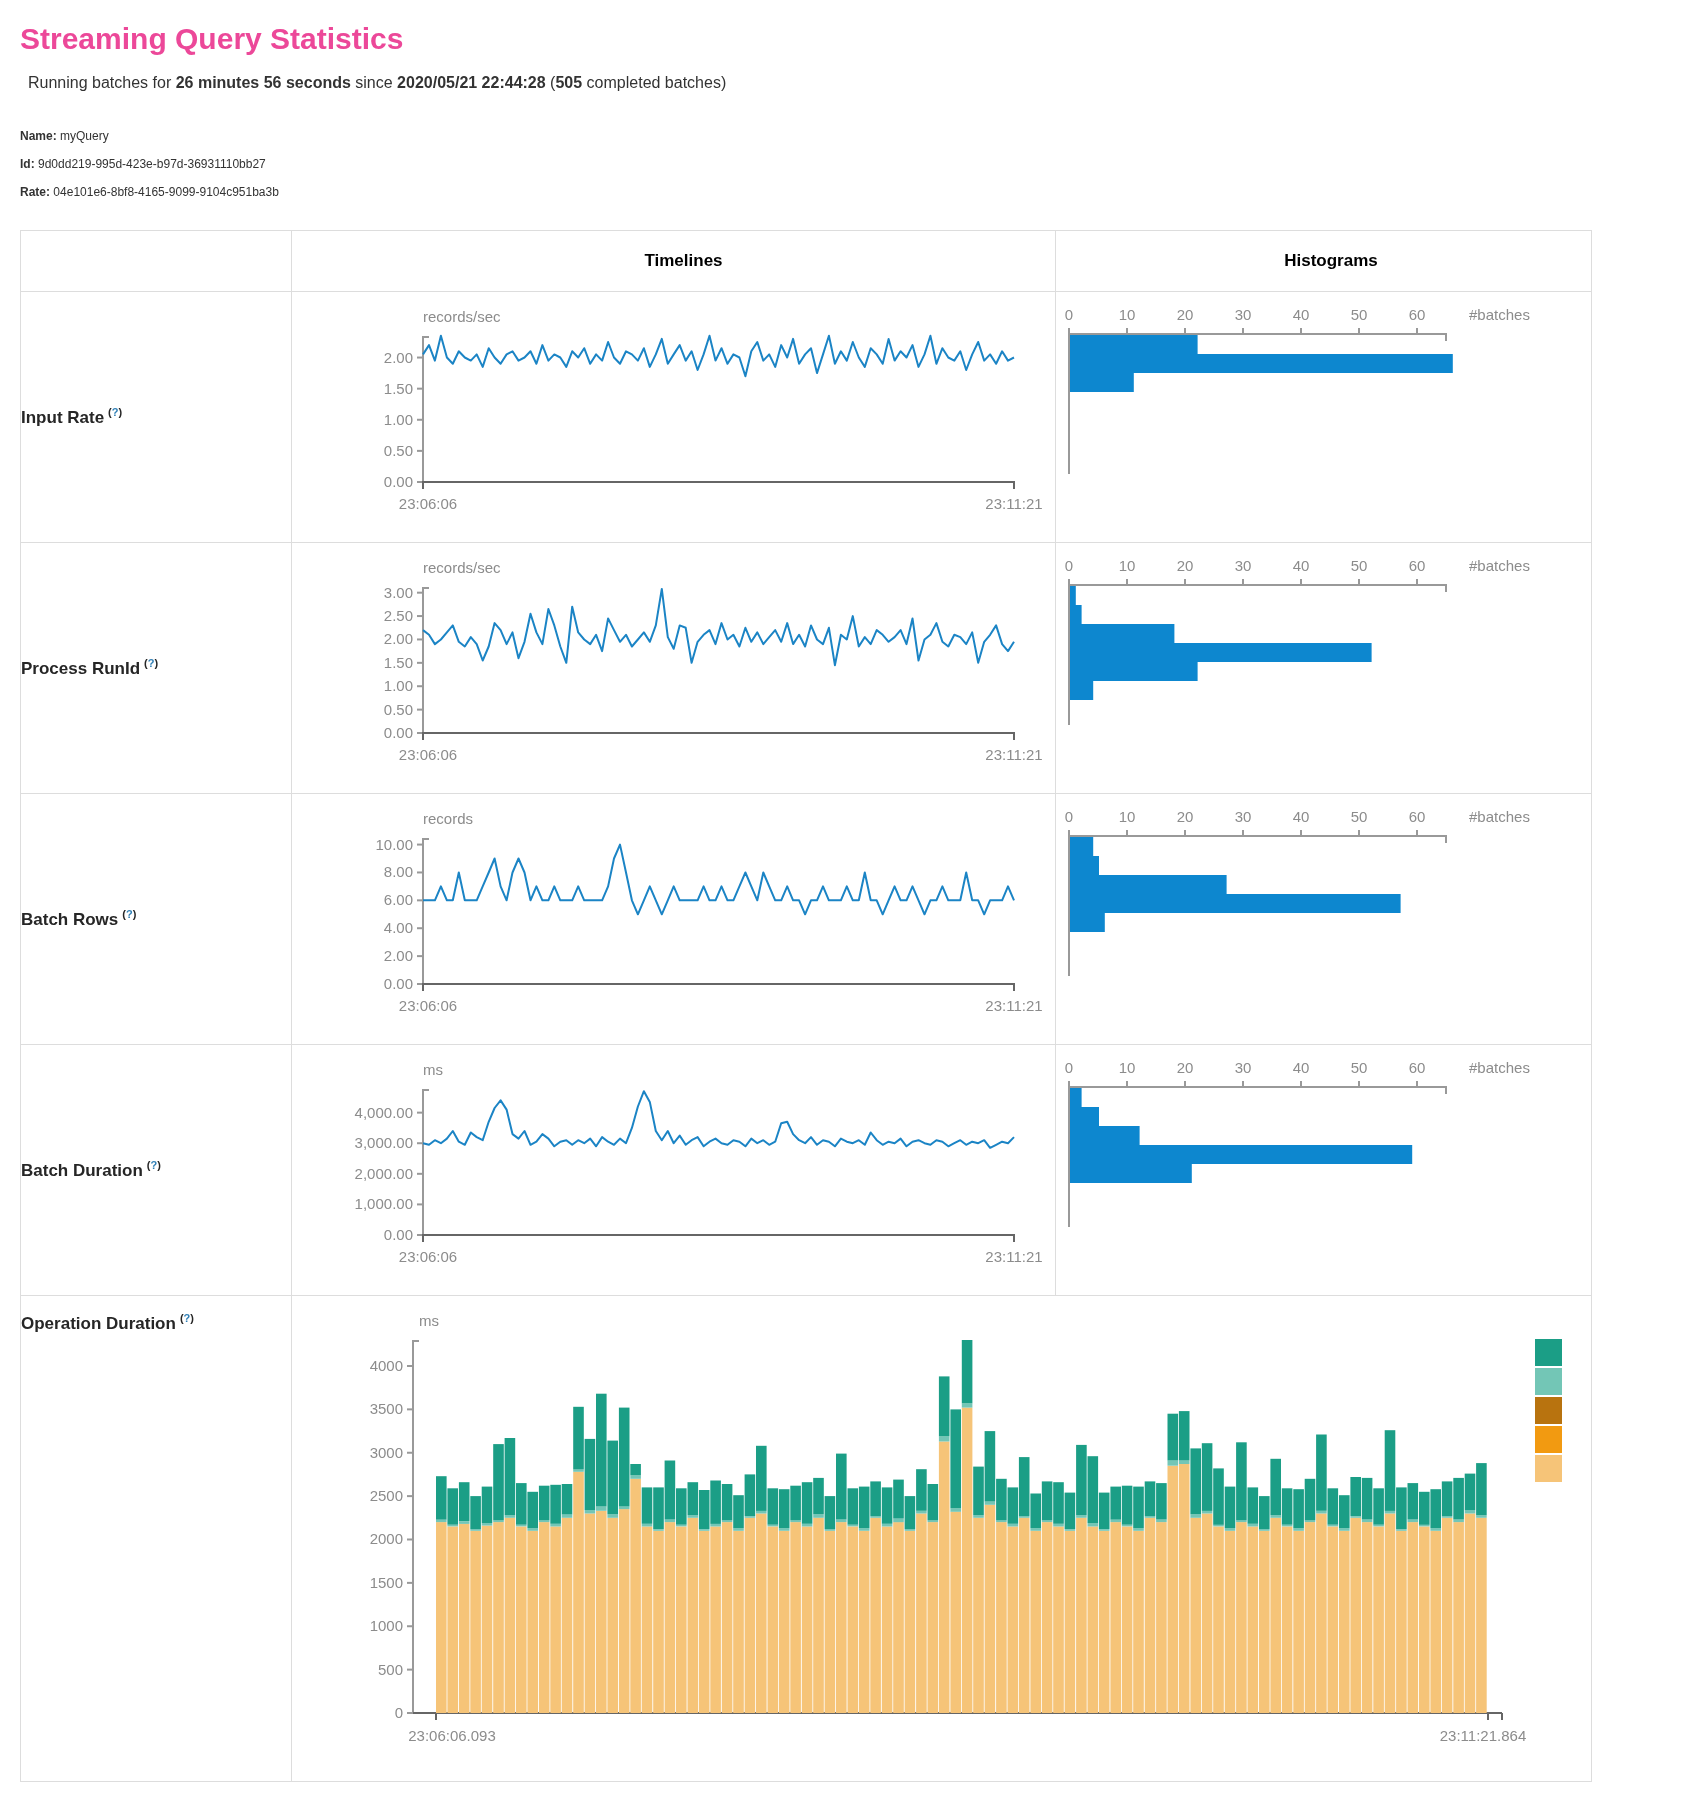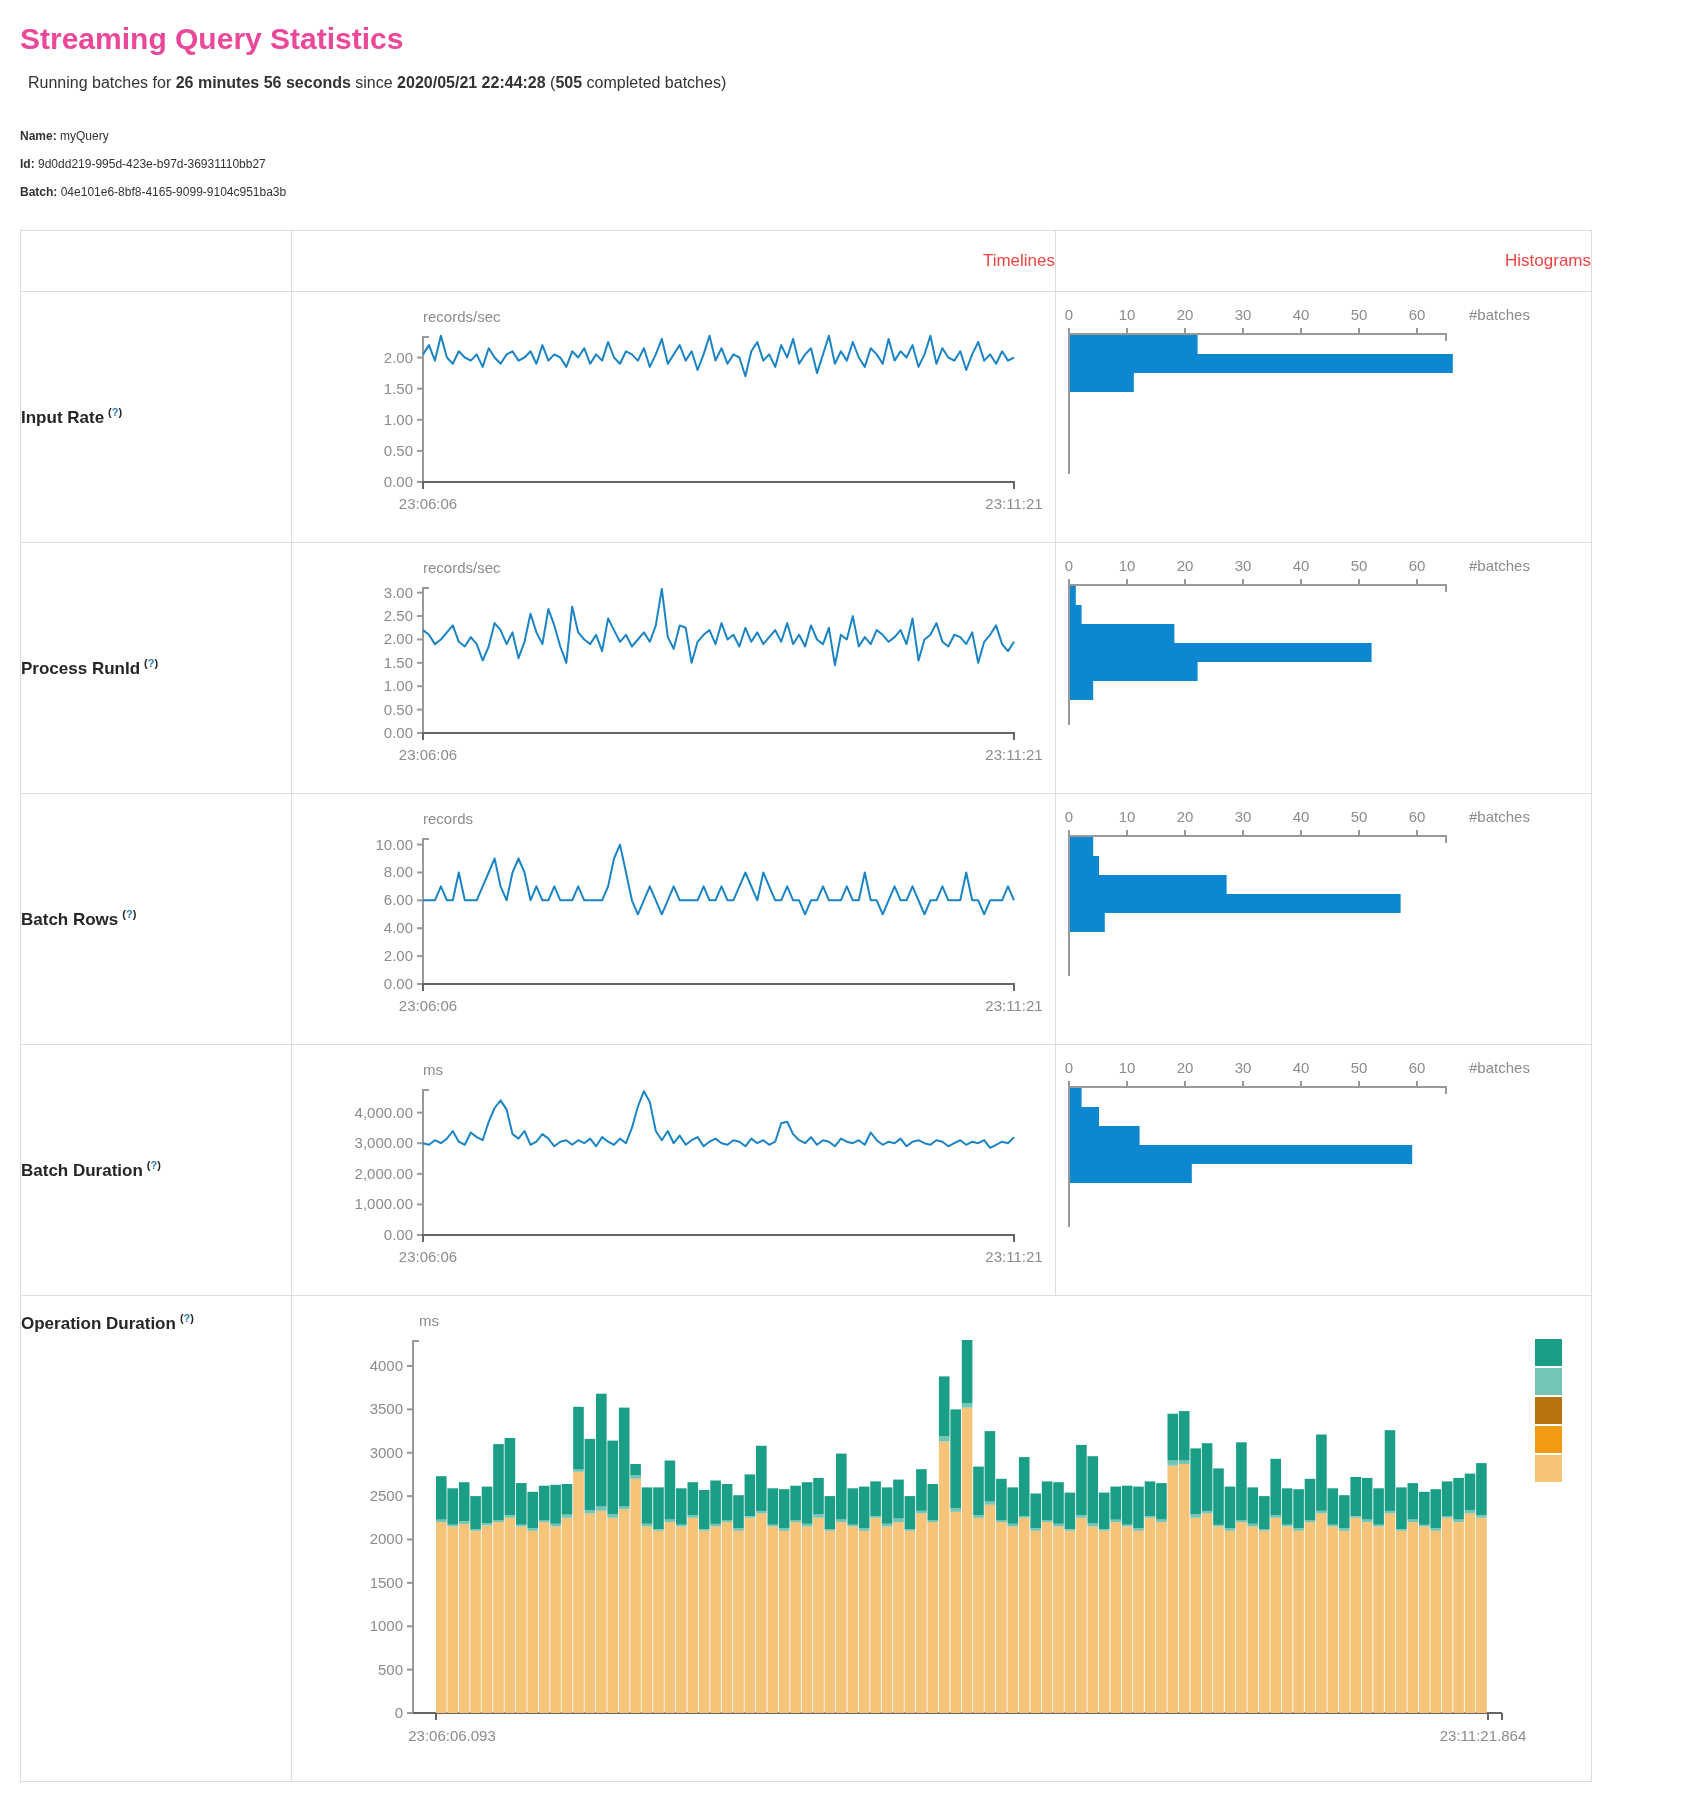--- a/index.html
+++ b/index.html
@@ -3,42 +3,42 @@
 <meta charset="utf-8">
 <style>
   html,body{margin:0;background:#fff;color:#333;font-family:"Liberation Sans",sans-serif;}
   body{width:1693px;min-height:1820px;box-sizing:border-box;padding:14px 20px;}
   h1{font-size:30px;margin:8px 0 18px 0;color:#ec4899;letter-spacing:0;}
   .subtitle{font-size:16px;margin:0 0 30px 8px;color:#333;}
   .b{font-weight:bold;}
   .meta{font-size:12px;line-height:28px;margin-bottom:24px;}
   table.stats{border-collapse:collapse;table-layout:fixed;width:1571px;margin-top:10px;}
   table.stats th, table.stats td{border:1px solid #ddd;padding:0;vertical-align:middle;}
-  th.hdr{font-size:17px;font-weight:normal;text-align:right;color:#ef4444;height:60px;}
+  th.hdr{font-size:17px;font-weight:bold;text-align:center;color:#000000;height:60px;}
   th.hdr.t{padding-left:20px;}
   th.hdr.h{padding-left:15px;}
   td.label-cell{font-size:17px;font-weight:bold;color:#262626;padding-left:15px;}
   td.label-cell.top{vertical-align:top;padding-top:16px;}
   sup.help{font-size:11px;font-weight:bold;color:#262626;margin-left:4px;}
   sup.help .q{color:#2f7fb6;}
   svg.chart{display:block;}
   .tick-label{font-size:15px;fill:#8c8c8c;}
   .unit{font-size:15px;fill:#8c8c8c;}
 </style>
 </head>
 <body>
 
 <h1>Streaming Query Statistics</h1>
 
 <p class="subtitle"><span>Running batches for </span><span class="b">26 minutes 56 seconds</span><span> since </span><span class="b">2020/05/21 22:44:28</span><span> (</span><span class="b">505</span><span> completed batches)</span></p>
 
 <div class="meta">
   <div><span class="b">Name:</span> <span>myQuery</span></div>
   <div><span class="b">Id:</span> <span>9d0dd219-995d-423e-b97d-36931110bb27</span></div>
-  <div><span class="b">Batch:</span> <span>04e101e6-8bf8-4165-9099-9104c951ba3b</span></div>
+  <div><span class="b">Rate:</span> <span>04e101e6-8bf8-4165-9099-9104c951ba3b</span></div>
 </div>
 
 <table class="stats">
   <colgroup>
       <col style="width:271px">
       <col style="width:764px">
       <col style="width:536px">
     </colgroup>
   <thead>
     <tr>

